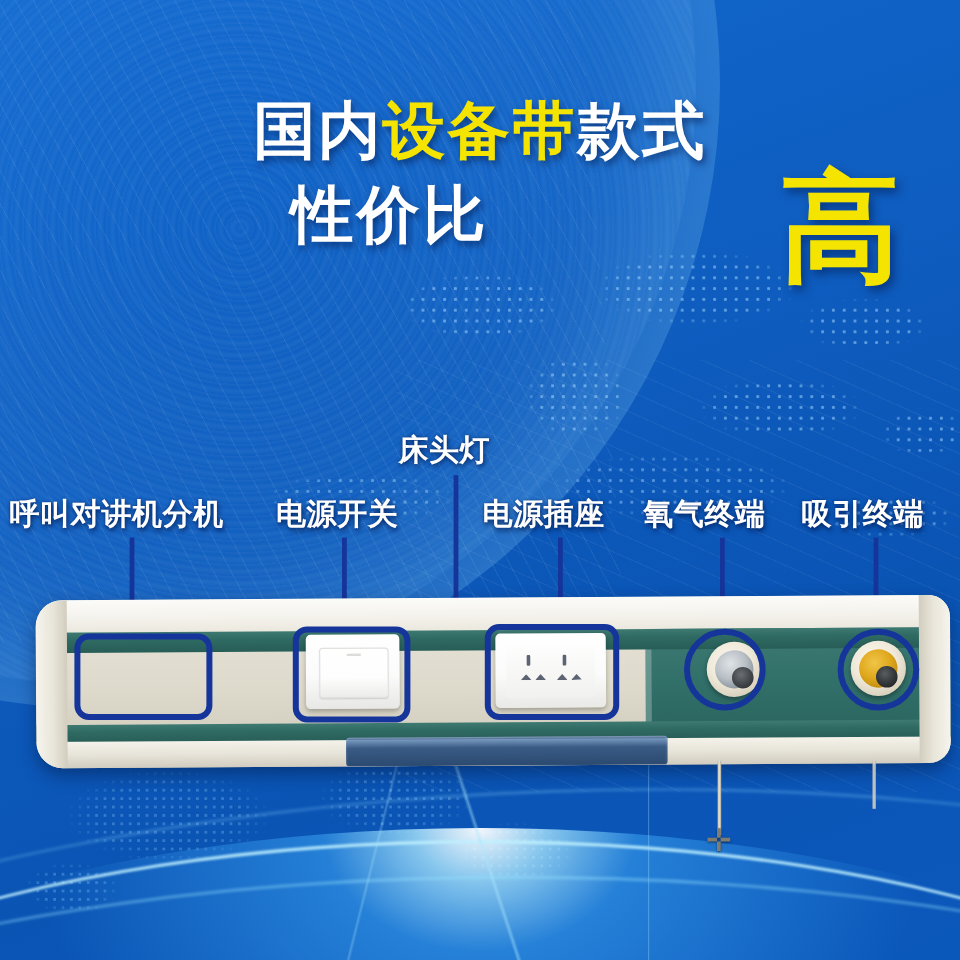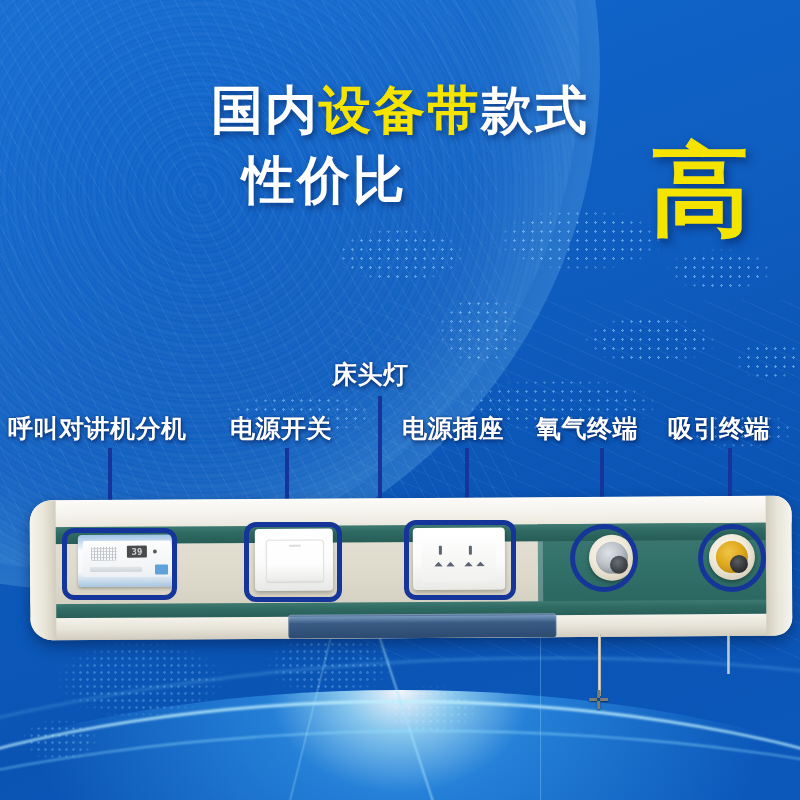--- a/index.html
+++ b/index.html
@@ -400,29 +400,20 @@
     <div class="stripe stripe-bot"></div>
     <div class="rail"></div>
 
     <div class="lamp">
       <div class="lamp-gloss"></div>
     </div>
 
     <div class="cap cap-l"></div>
     <div class="cap cap-r"></div>
 
-    <div class="intercom">
-      <div class="ic-face">
-        <div class="ic-speaker"></div>
-        <div class="ic-display">39</div>
-        <div class="ic-led"></div>
-        <div class="ic-bar"></div>
-        <div class="ic-btn"></div>
-      </div>
-    </div>
 
     <div class="switch">
       <div class="switch-rocker">
         <div class="switch-mark"></div>
       </div>
     </div>
 
     <div class="socket">
       <div class="sk-inner">
         <div class="sk-hole sk-v" style="left:17px;top:10px;"></div>

